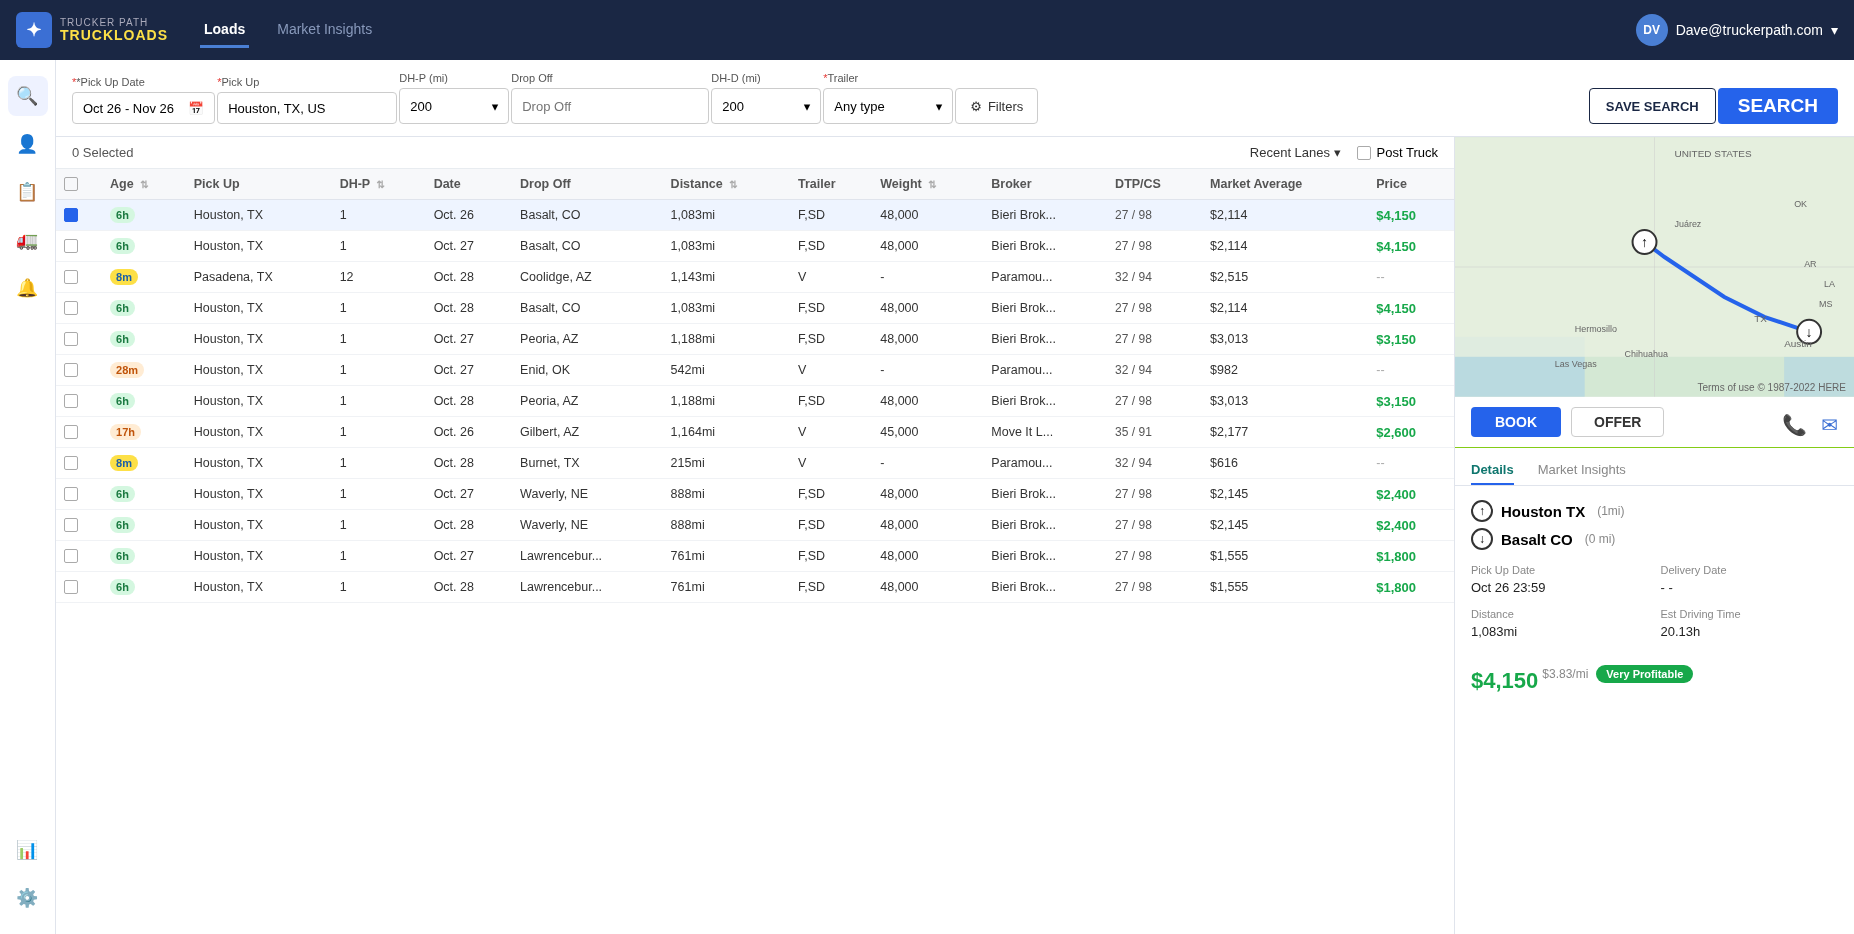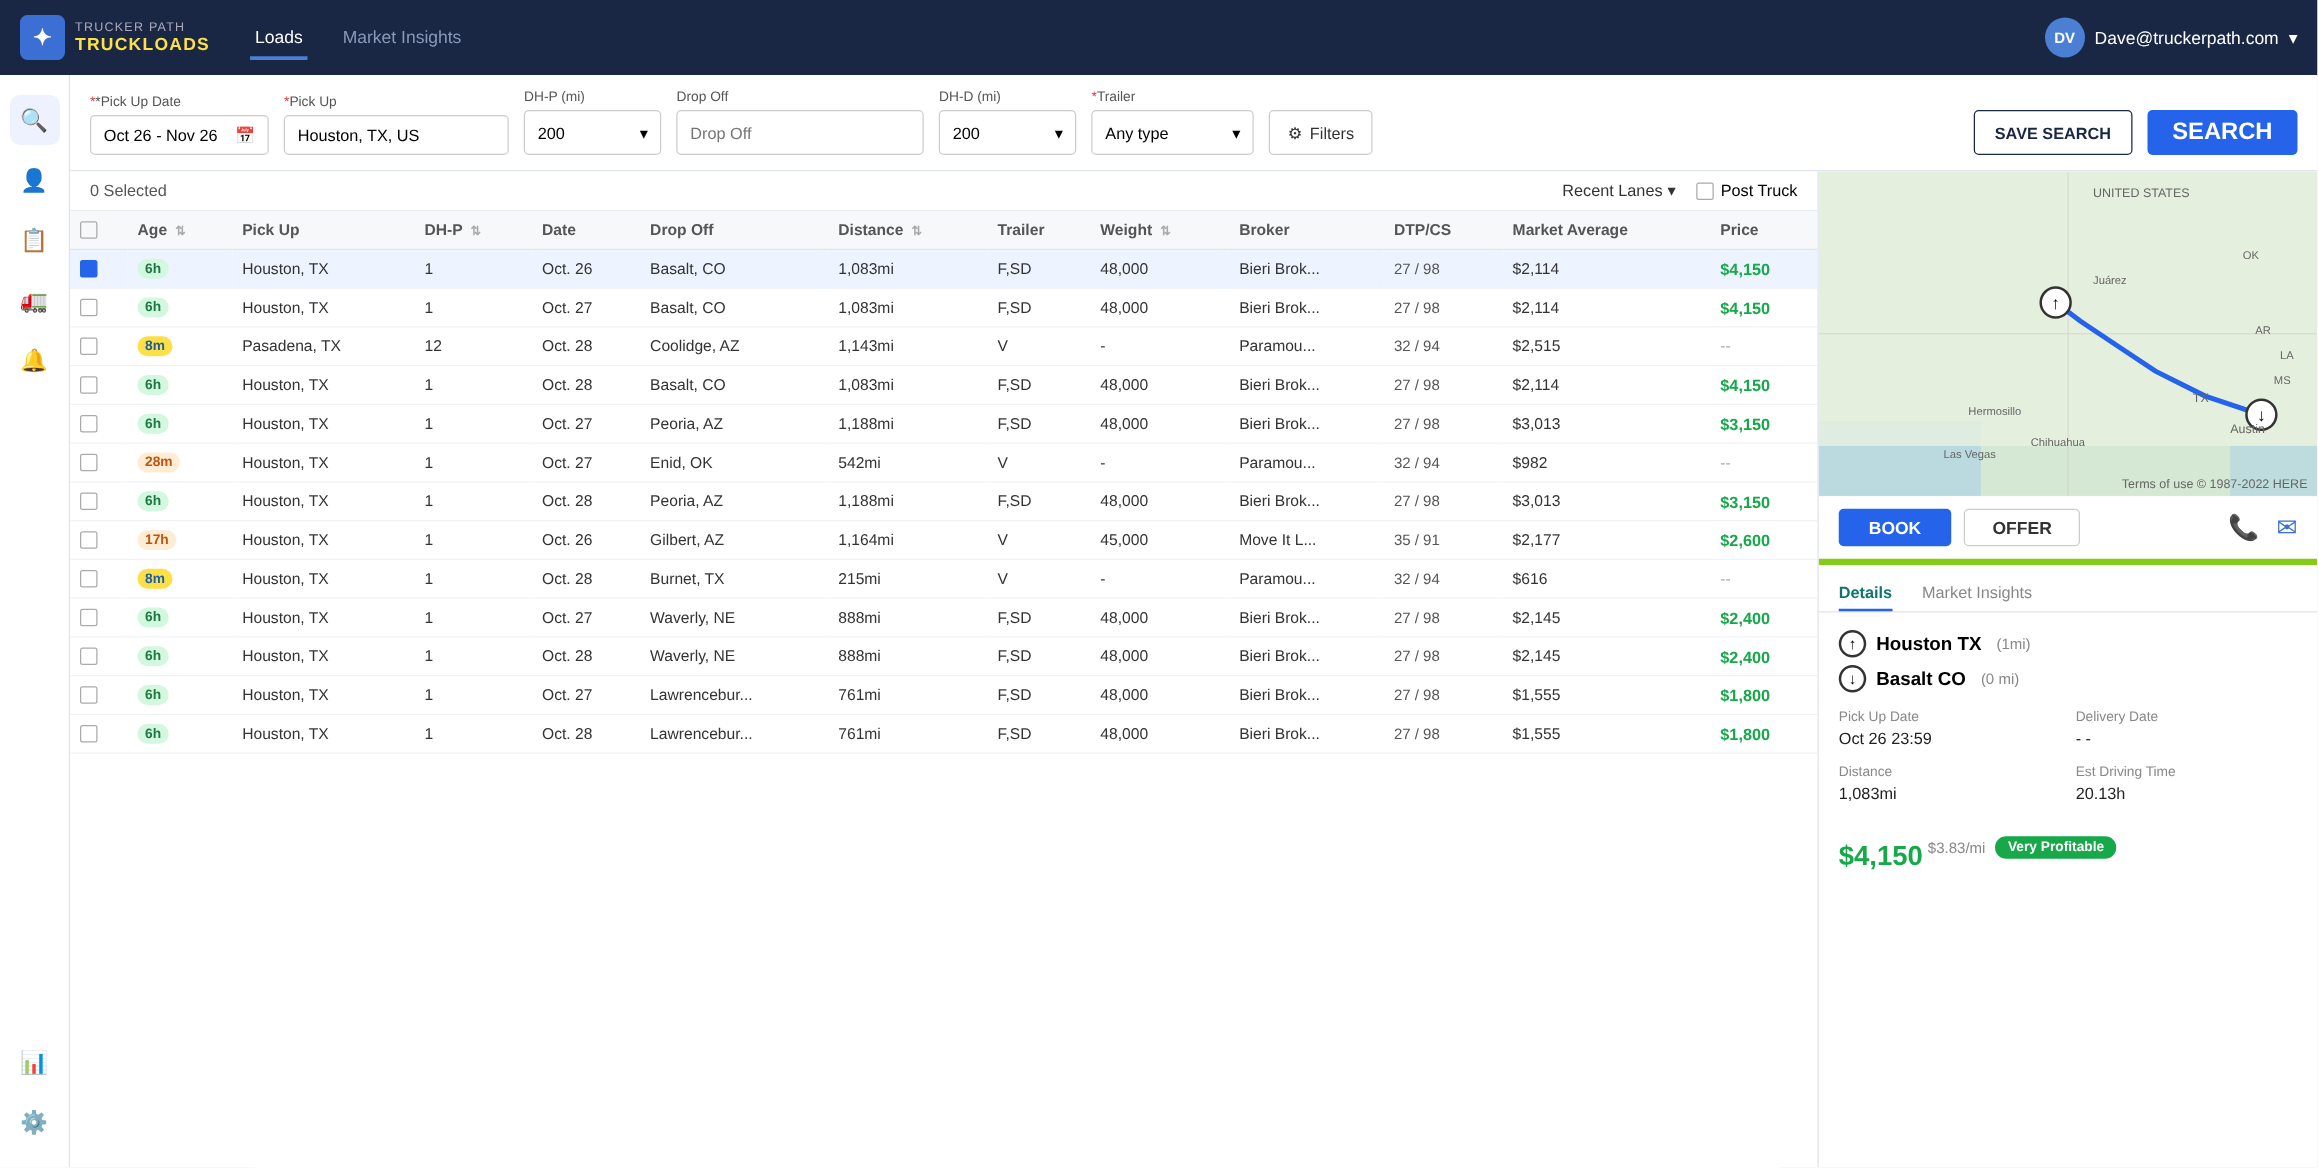--- a/index.html
+++ b/index.html
@@ -47,21 +47,21 @@
     .nav-tab {
       color: #8899bb;
       font-size: 14px;
       padding: 8px 4px;
       cursor: pointer;
       border-bottom: 3px solid transparent;
     }
     .nav-tab.active {
       color: white;
       border-bottom: 3px solid #4a7fd4;
-      font-weight: 400;
+      font-weight: 700;
     }
     .header-right {
       display: flex;
       align-items: center;
       gap: 8px;
       color: white;
       font-size: 14px;
     }
     .avatar {
       background: #4a7fd4;
@@ -116,21 +116,21 @@
       overflow: hidden;
     }
 
     
     .filters-bar {
       background: white;
       padding: 12px 16px;
       border-bottom: 1px solid #e0e4ec;
       display: flex;
       align-items: flex-end;
-      gap: 12px;
+      gap: 2px;
       flex-wrap: wrap;
     }
     .filter-group {
       display: flex;
       flex-direction: column;
       gap: 4px;
     }
     .filter-label {
       font-size: 11px;
       color: #555;
@@ -304,23 +304,23 @@
       height: 260px;
       background: #e8f0e8;
       position: relative;
       overflow: hidden;
     }
     .map-svg { width: 100%; height: 100%; }
 
     .panel-actions {
       padding: 10px 16px;
       display: flex;
-      align-items: center;
+      align-items: flex-end;
       justify-content: space-between;
-      border-bottom: 5px solid #84cc16;
+      border-bottom: 1px solid #84cc16;
     }
     .btn-book {
       background: #2563eb;
       color: white;
       border: none;
       border-radius: 4px;
       padding: 6px 24px;
       font-size: 14px;
       font-weight: 700;
       cursor: pointer;

